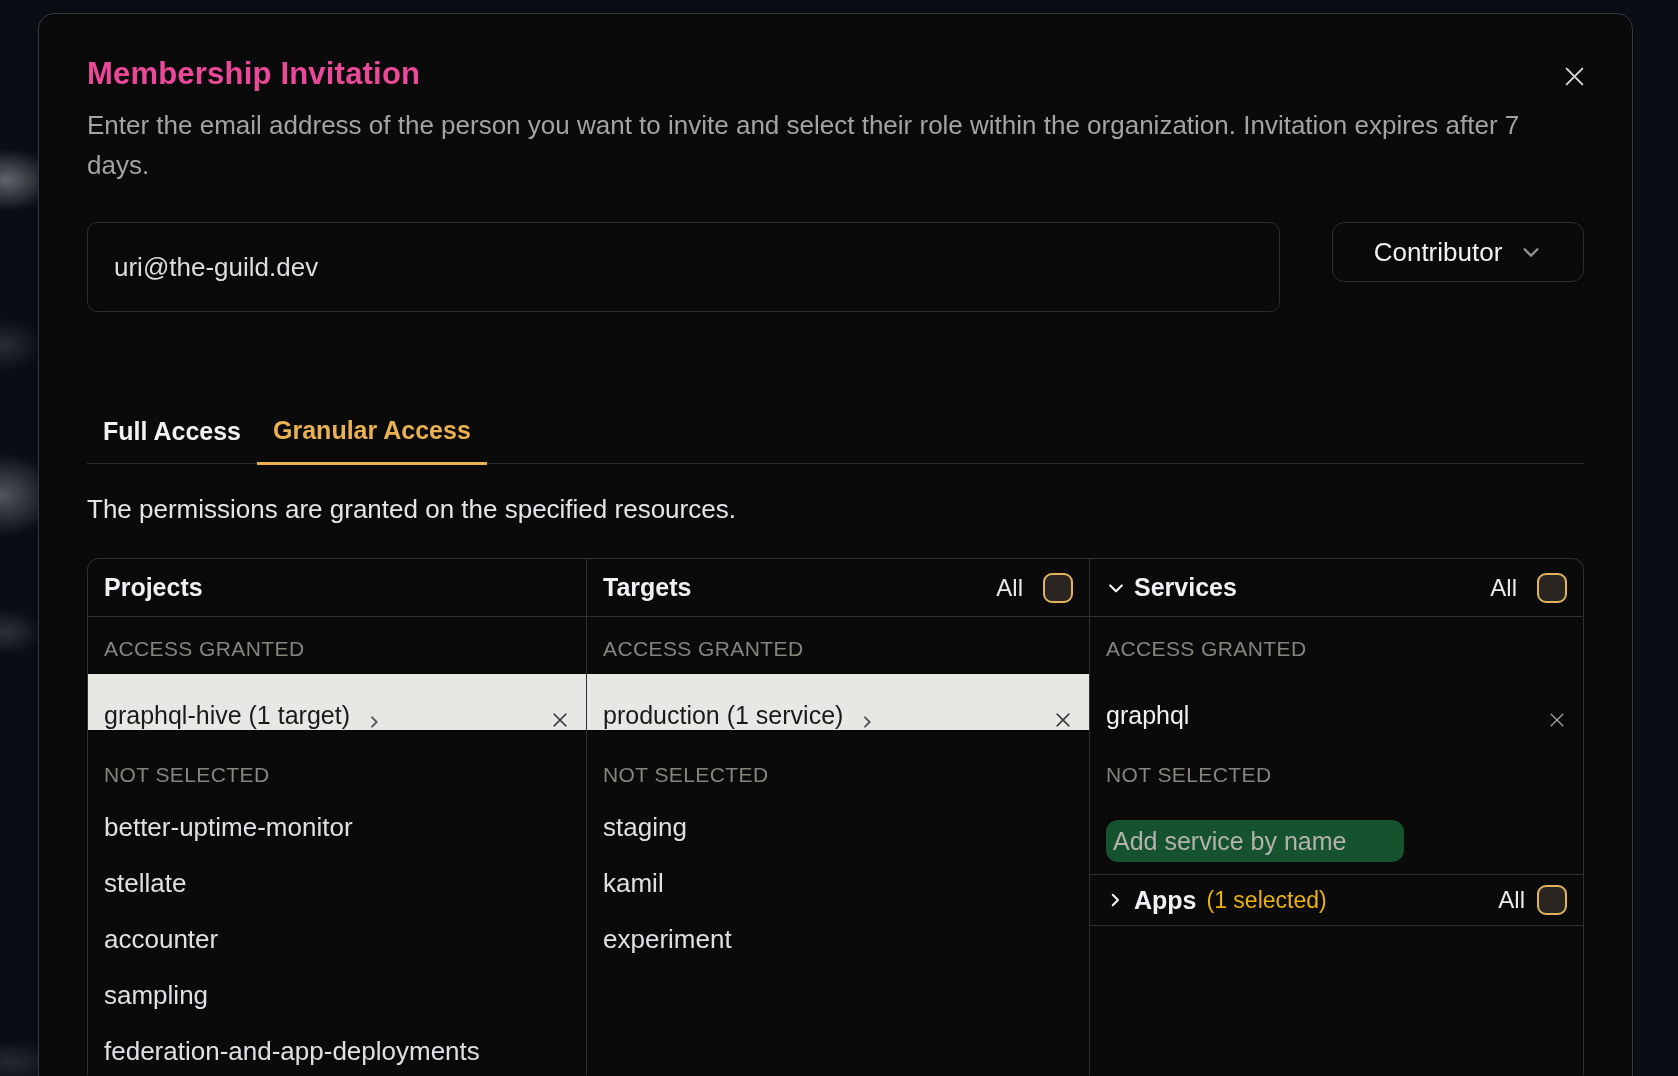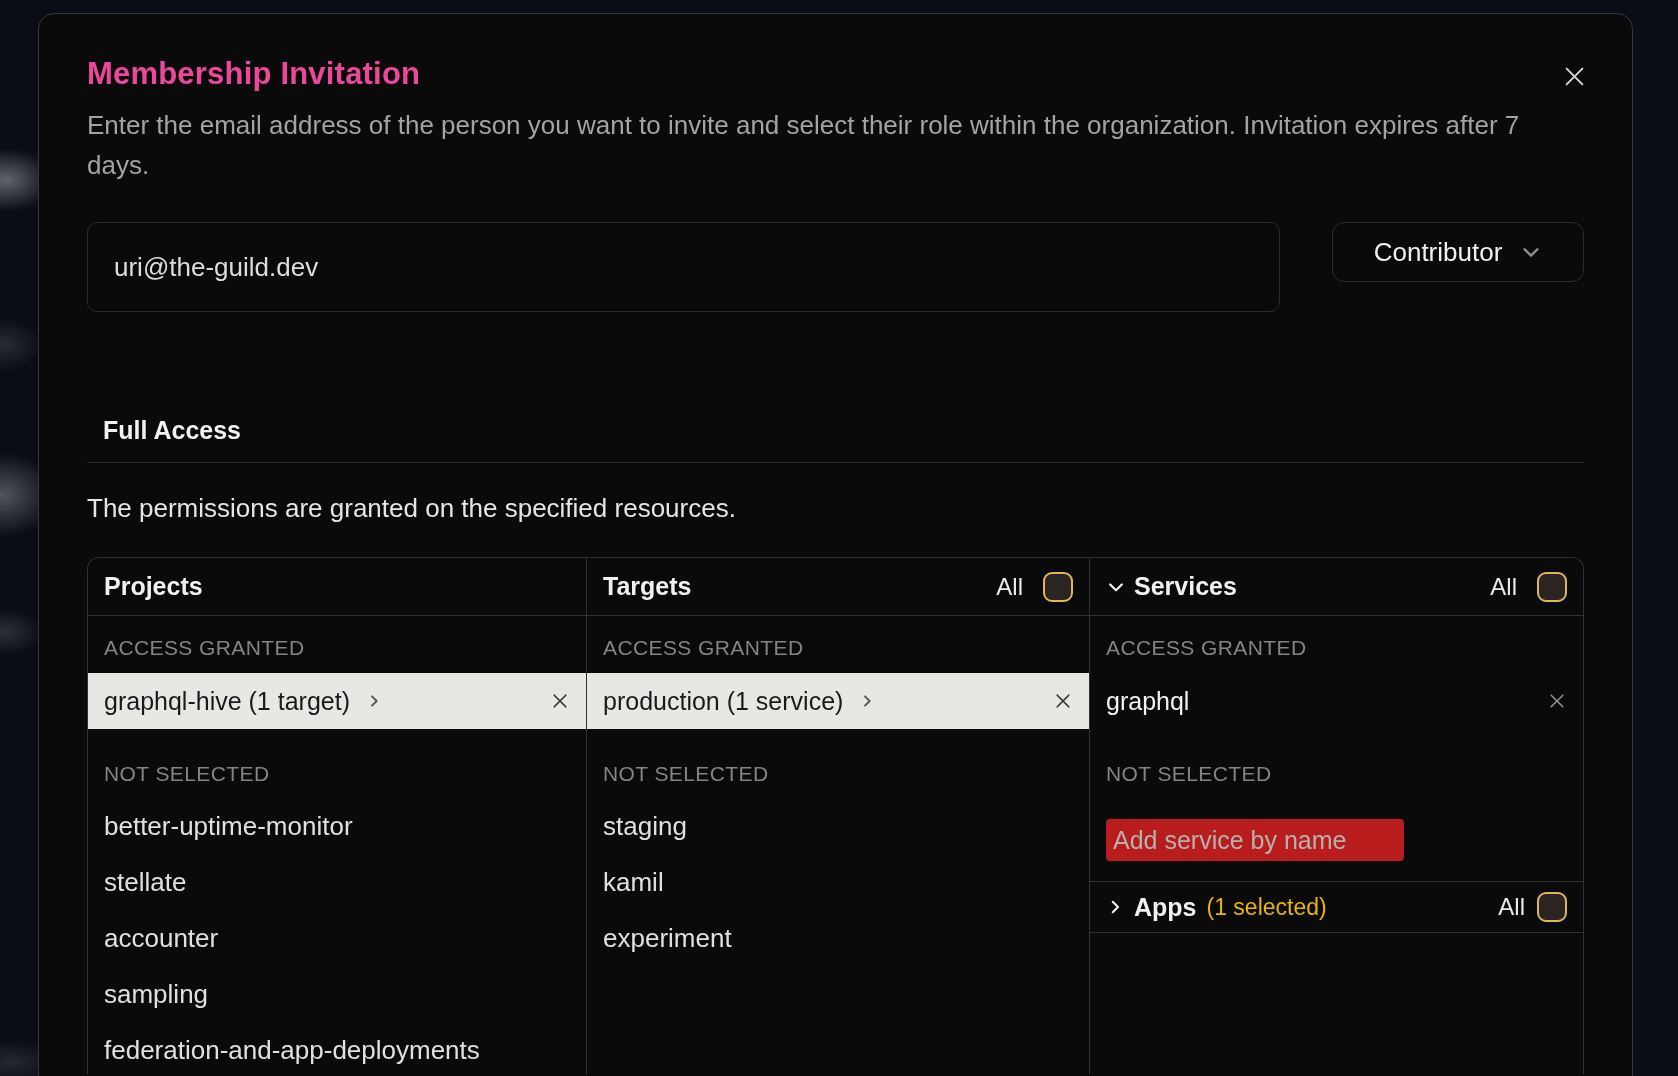--- a/index.html
+++ b/index.html
@@ -68,36 +68,36 @@
   .all-label{font-weight:400;font-size:24px;color:#e8e9ec;margin-right:12px;}
   .checkbox{
     width:30px;height:30px;box-sizing:border-box;border:2px solid #e3b45c;border-radius:9px;
     background:#2b2521;cursor:pointer;flex:0 0 30px;
   }
   .section-label{
     margin:20px 16px 0;font-size:21px;color:#87837d;letter-spacing:.4px;height:24px;
   }
   .section-label.nsel{margin-top:33px;}
   .granted-row{
-    margin-top:13px;height:56px;flex:0 0 56px;display:flex;align-items:center;
+    margin-top:13px;height:56px;flex:0 0 56px;display:flex;align-items:flex-end;
     padding:0 16px;background:#e9e7e4;color:#1a1a1d;font-size:25px;cursor:pointer;
   }
   .granted-row.plain{background:transparent;color:#f0f1f4;}
   .chev-right-sm{margin-left:16px;display:flex;align-items:center;}
   .remove-btn{margin-left:auto;background:none;border:none;padding:0;display:flex;align-items:center;cursor:pointer;}
   .items{list-style:none;margin:12px 0 0;padding:0;}
   .items li{height:56px;line-height:56px;padding:0 16px;font-size:26px;color:#dee0e4;cursor:pointer;
     white-space:nowrap;overflow:hidden;text-overflow:ellipsis;}
   .add-service{
     margin:33px 0 0 16px;width:298px;height:42px;box-sizing:border-box;border:none;outline:none;
-    background:#b91c1c;color:#b5b2ae;font-size:25px;padding:18px 7px;font-family:inherit;border-radius:4px;
+    background:#14532d;color:#b5b2ae;font-size:25px;padding:18px 7px;font-family:inherit;border-radius:12px;
   }
   .add-service::placeholder{color:#b5b2ae;opacity:1;}
   .apps-bar{
-    margin-top:20px;height:52px;box-sizing:border-box;border-top:1px solid #2f3034;border-bottom:1px solid #2f3034;
+    margin-top:12px;height:52px;box-sizing:border-box;border-top:1px solid #2f3034;border-bottom:1px solid #2f3034;
     display:flex;align-items:center;padding:0 16px;cursor:pointer;
   }
   .apps-title{font-size:25px;font-weight:700;color:#f0f1f4;margin-left:10px;}
   .apps-count{font-size:23px;color:#eab308;margin-left:10px;}
   svg{display:block;}
 </style>
 </head>
 <body>
 
 <div class="backdrop"></div>
@@ -122,20 +122,21 @@
       <span>
         <svg width="22" height="22" viewBox="0 0 24 24" fill="none" stroke="#8f9094" stroke-width="2.6" stroke-linecap="round" stroke-linejoin="round">
           <path d="M5 9 L12 16 L19 9"></path>
         </svg>
       </span>
     </button>
   </div>
 
   <div class="tabs">
     <button class="tab">Full Access</button>
+    <button class="tab active">Granular Access</button>
   </div>
 
   <p class="perm-note">The permissions are granted on the specified resources.</p>
 
   <div class="resource-table">
 
     <div class="col bordered">
       <div class="col-header">
         <span>Projects</span>
       </div>

